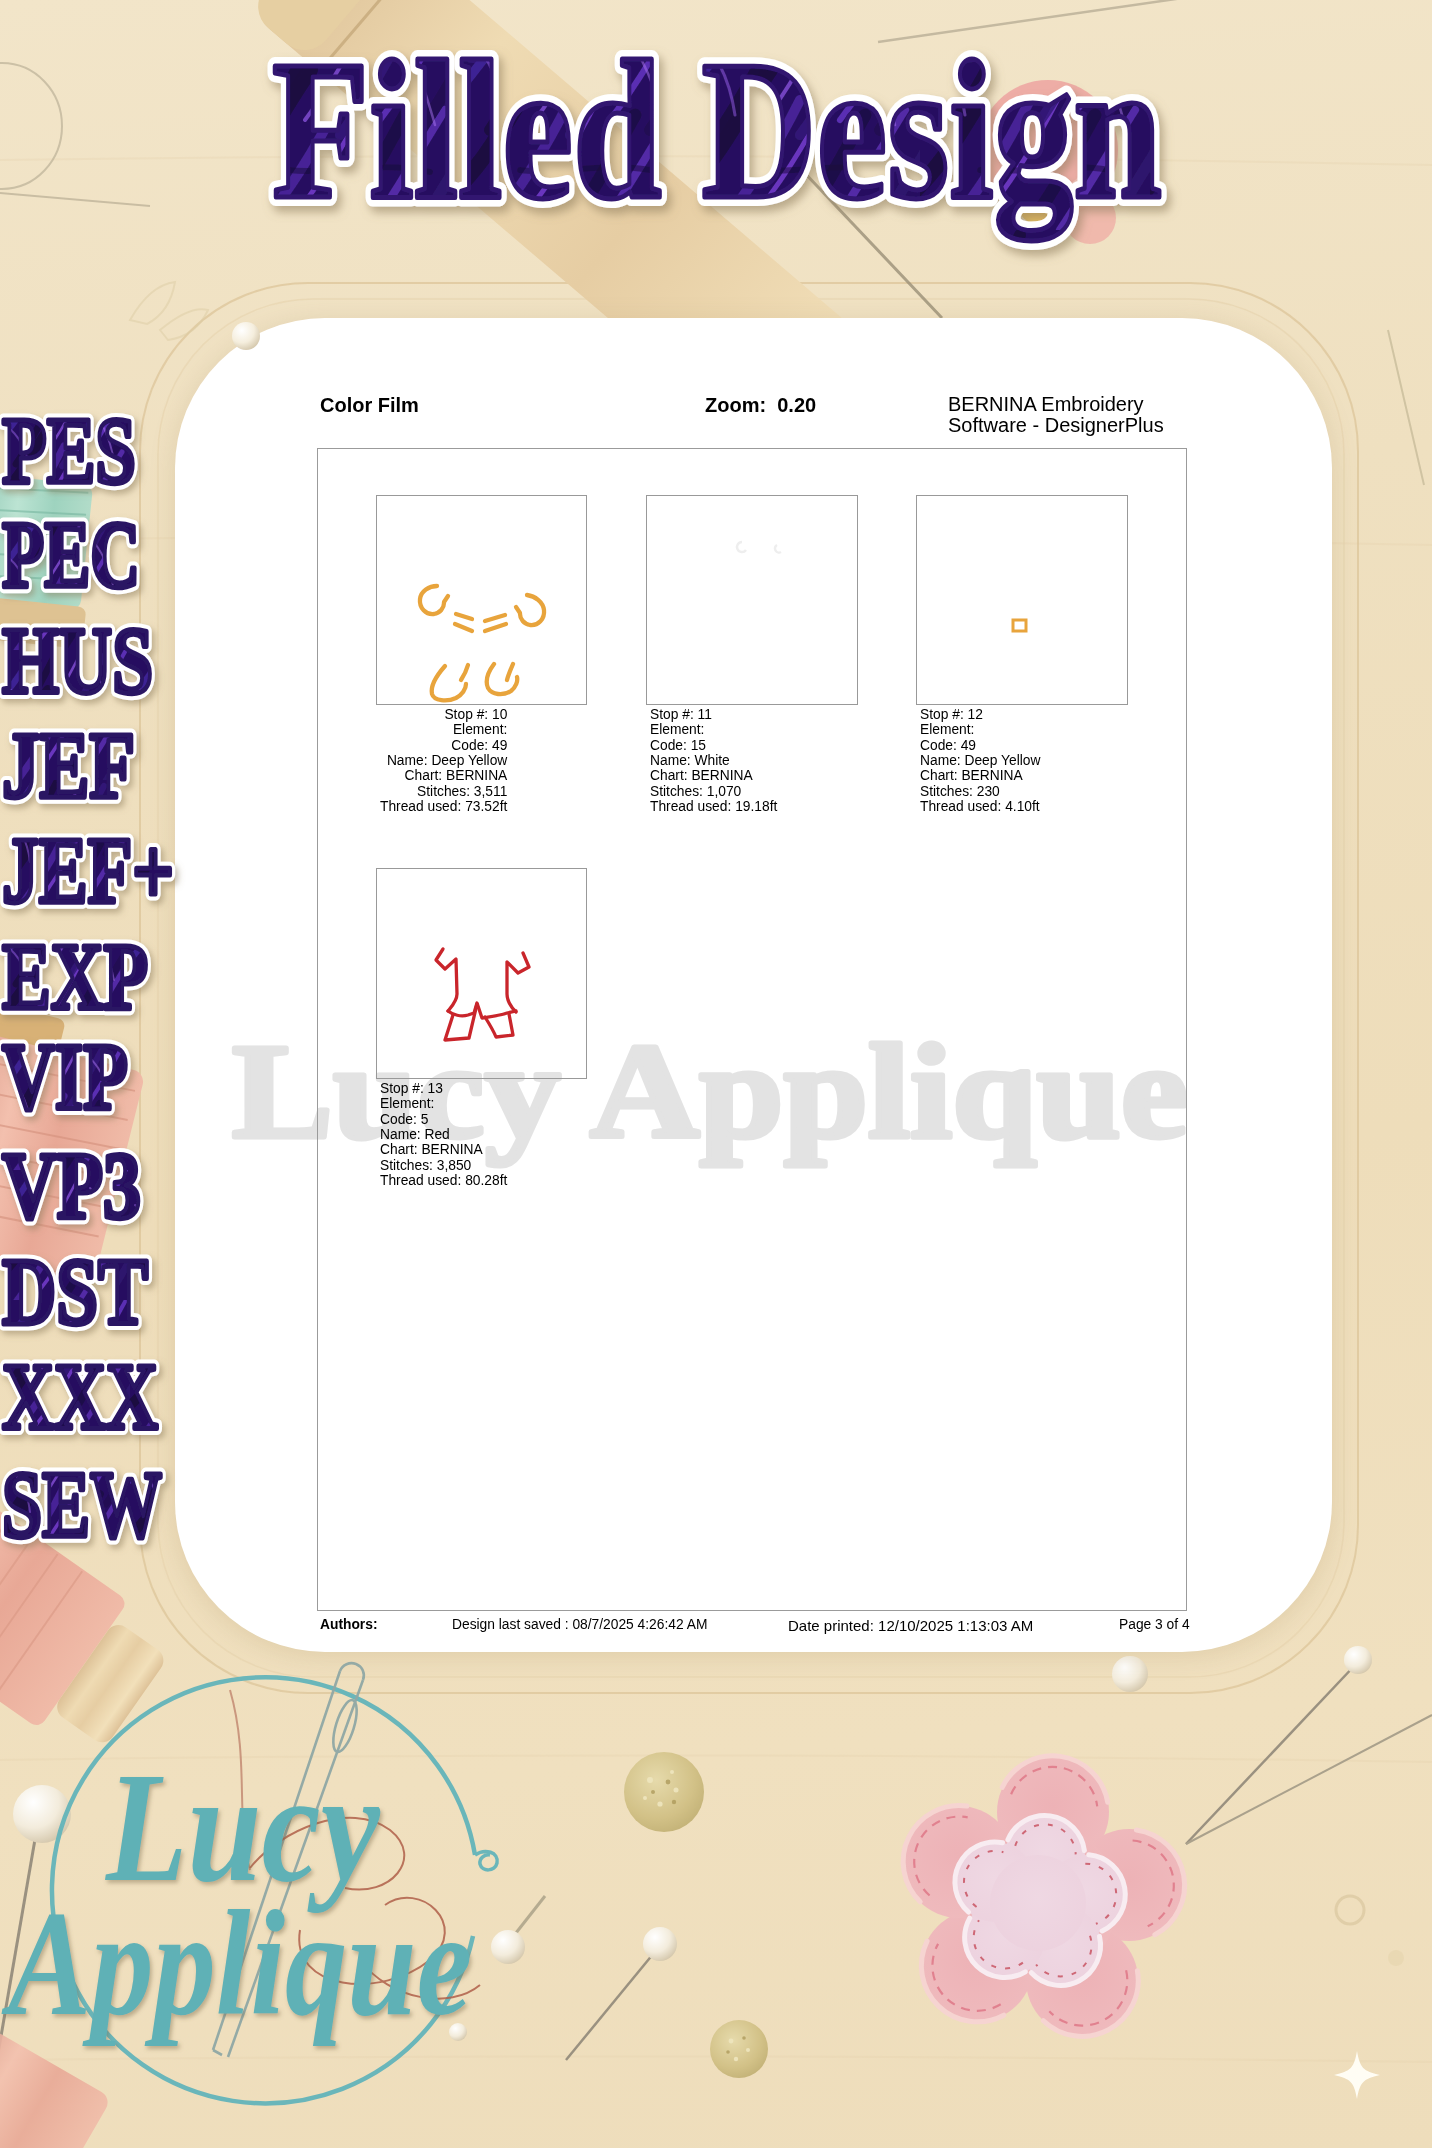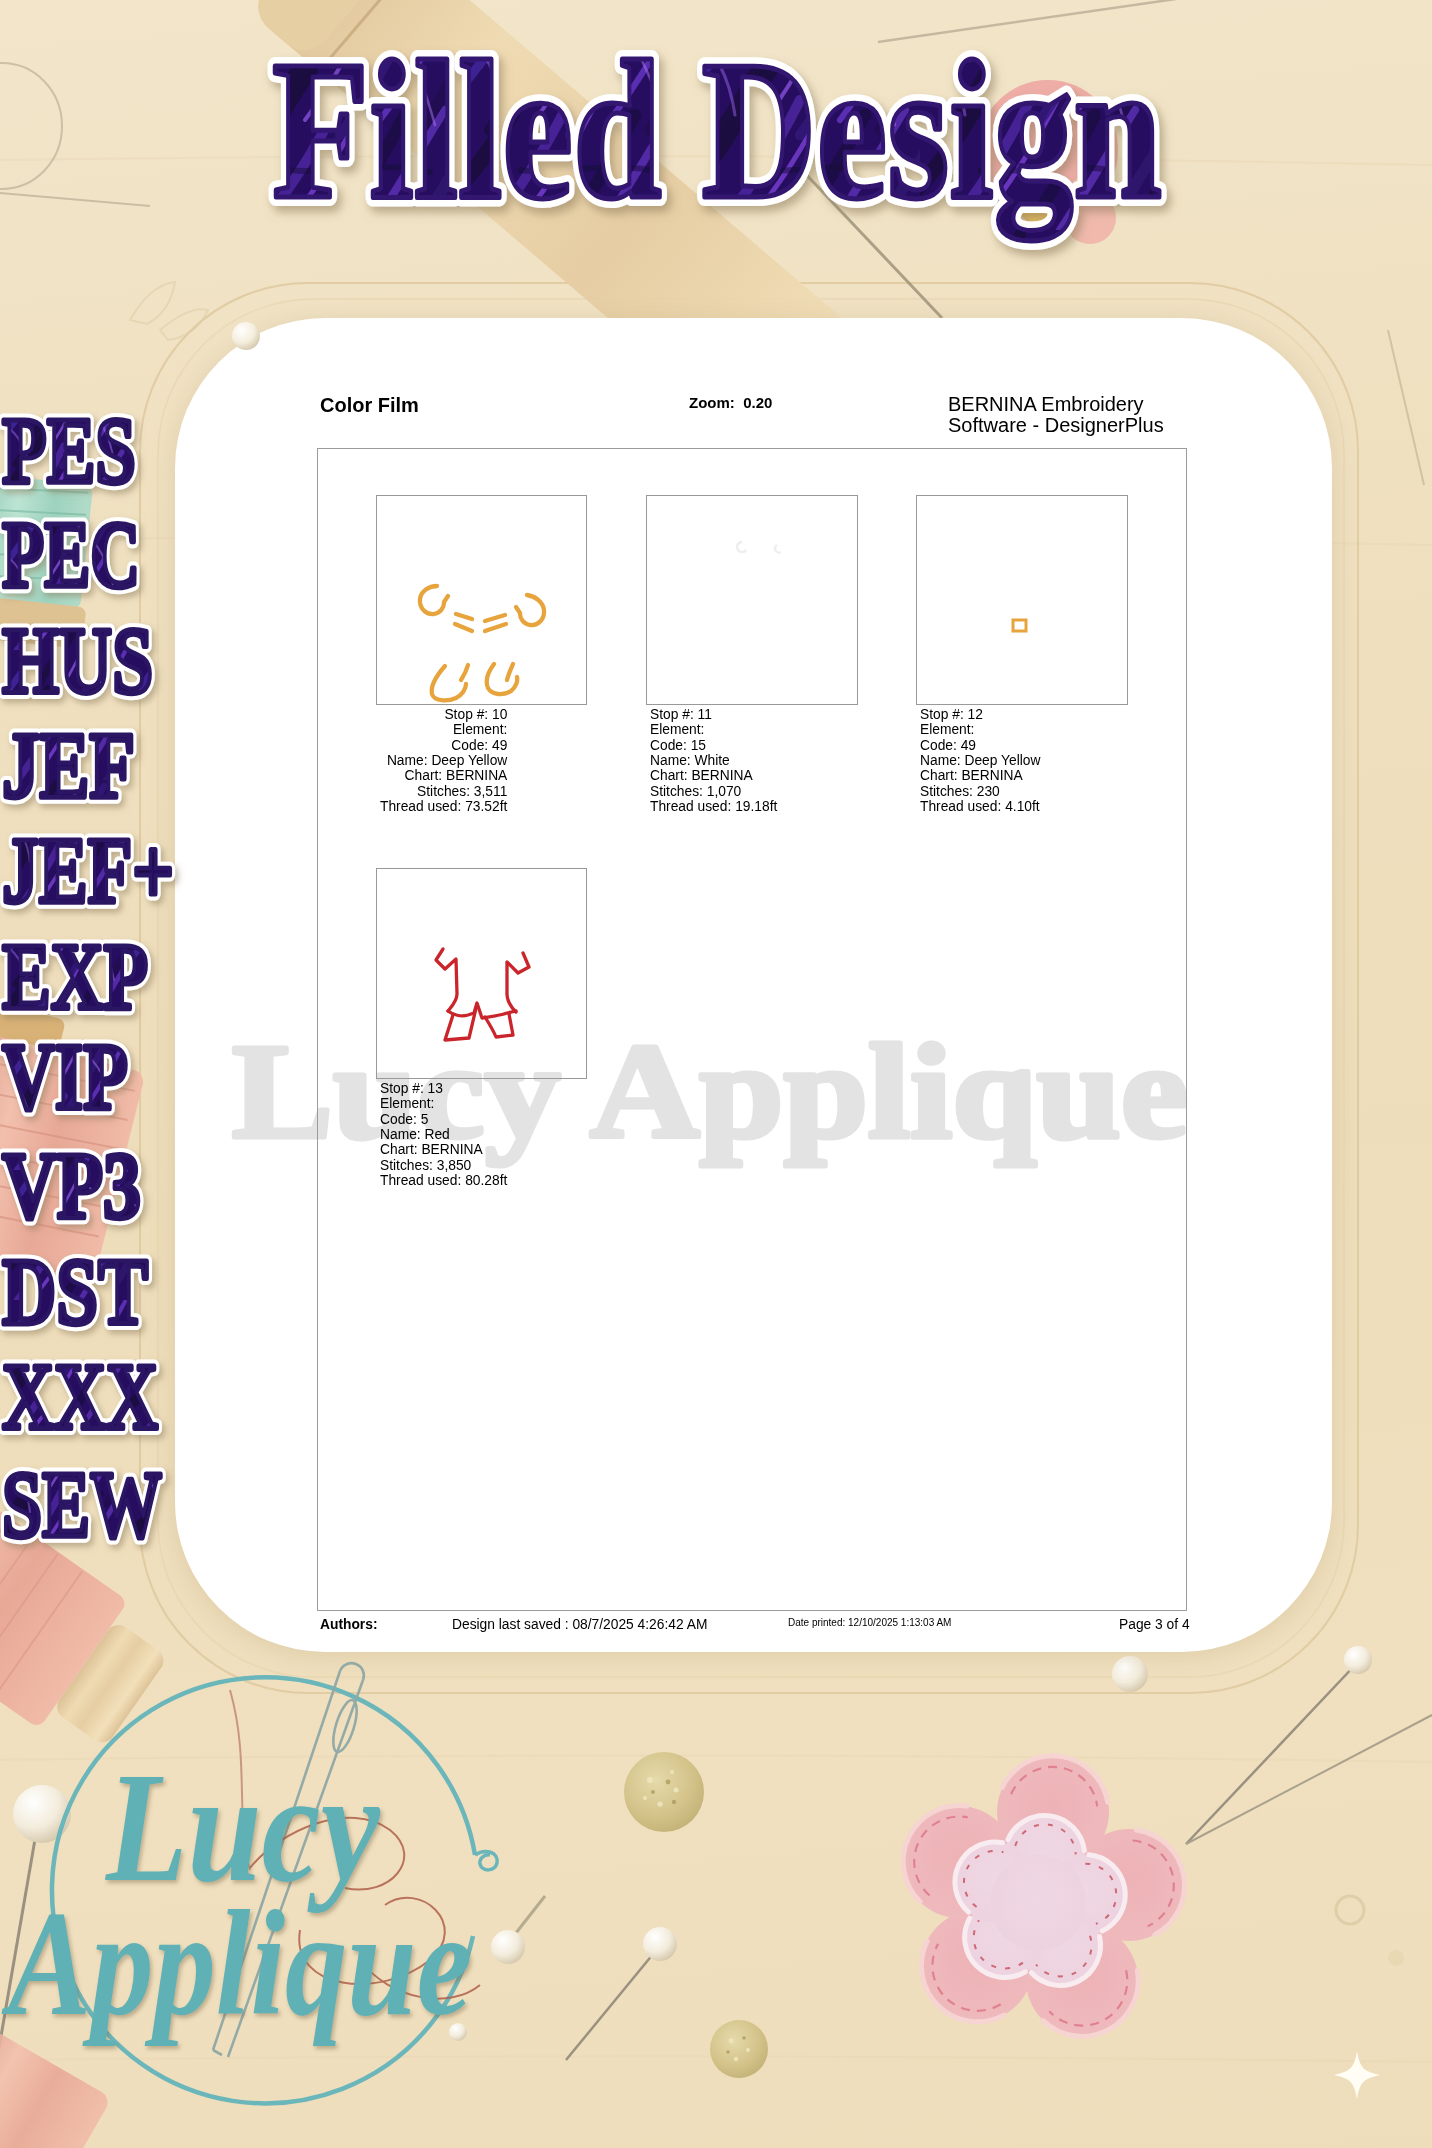--- a/index.html
+++ b/index.html
@@ -187,21 +187,21 @@
 </svg>
 
 <svg class="abs" style="left:0;top:0;" width="1432" height="2148" viewBox="0 0 1432 2148">
   <text x="232" y="1137" textLength="956" lengthAdjust="spacingAndGlyphs" font-family="Liberation Serif" font-weight="bold" font-size="135" fill="#e3e3e3" stroke="#e3e3e3" stroke-width="5" stroke-linejoin="round">Lucy Applique</text>
 </svg>
 
 <div class="abs" style="left:0;top:0;width:1432px;height:2148px;color:#000;margin-top:28px;">
 
   <div class="abs" style="left:320px;top:366px;font-size:20px;font-weight:bold;">Color Film</div>
 
-  <div class="abs" style="left:689px;top:366px;font-size:15px;font-weight:bold;">Zoom:&nbsp; 0.20</div>
+  <div class="abs" style="left:705px;top:366px;font-size:20px;font-weight:bold;">Zoom:&nbsp; 0.20</div>
 
   <div class="abs" style="left:948px;top:366px;font-size:20px;font-weight:normal;line-height:21px;">BERNINA Embroidery<br>Software - DesignerPlus</div>
 
   <div class="abs" style="left:317px;top:420px;width:868px;height:1161px;border:1px solid #9b9b9b;"></div>
 
   <div class="abs" style="left:376px;top:467px;width:209px;height:208px;border:1px solid #999;"></div>
 
   <div class="abs" style="left:646px;top:467px;width:210px;height:208px;border:1px solid #999;"></div>
 
   <div class="abs" style="left:916px;top:467px;width:210px;height:208px;border:1px solid #999;"></div>
@@ -251,21 +251,21 @@
   <div class="abs" style="left:650px;top:679px;font-size:13.8px;line-height:15.35px;">Stop #: 11<br>Element:<br>Code: 15<br>Name: White<br>Chart: BERNINA<br>Stitches: 1,070<br>Thread used: 19.18ft</div>
 
   <div class="abs" style="left:920px;top:679px;font-size:13.8px;line-height:15.35px;">Stop #: 12<br>Element:<br>Code: 49<br>Name: Deep Yellow<br>Chart: BERNINA<br>Stitches: 230<br>Thread used: 4.10ft</div>
 
   <div class="abs" style="left:380px;top:1053px;font-size:13.8px;line-height:15.35px;">Stop #: 13<br>Element:<br>Code: 5<br>Name: Red<br>Chart: BERNINA<br>Stitches: 3,850<br>Thread used: 80.28ft</div>
 
   <div class="abs" style="left:320px;top:1589px;font-size:13.8px;font-weight:bold;">Authors:</div>
 
   <div class="abs" style="left:452px;top:1589px;font-size:13.8px;">Design last saved : 08/7/2025 4:26:42 AM</div>
 
-  <div class="abs" style="left:788px;top:1589px;font-size:10px;text-align:right;">Date printed: 12/10/2025 1:13:03 AM</div>
+  <div class="abs" style="left:788px;top:1589px;font-size:15px;text-align:right;">Date printed: 12/10/2025 1:13:03 AM</div>
 
   <div class="abs" style="left:1119px;top:1589px;font-size:13.8px;">Page 3 of 4</div>
 </div>
 
 <svg class="abs" style="left:0;top:0;" width="1432" height="300" viewBox="0 0 1432 300">
   <defs>
     <pattern id="ptexT" patternUnits="userSpaceOnUse" width="230" height="230">
       <rect width="230" height="230" fill="#281060"></rect>
       <g stroke-linecap="round" fill="none">
         <path d="M-15,200 C30,160 45,120 80,70" stroke="#180a3e" stroke-width="16" opacity="0.9"></path>

